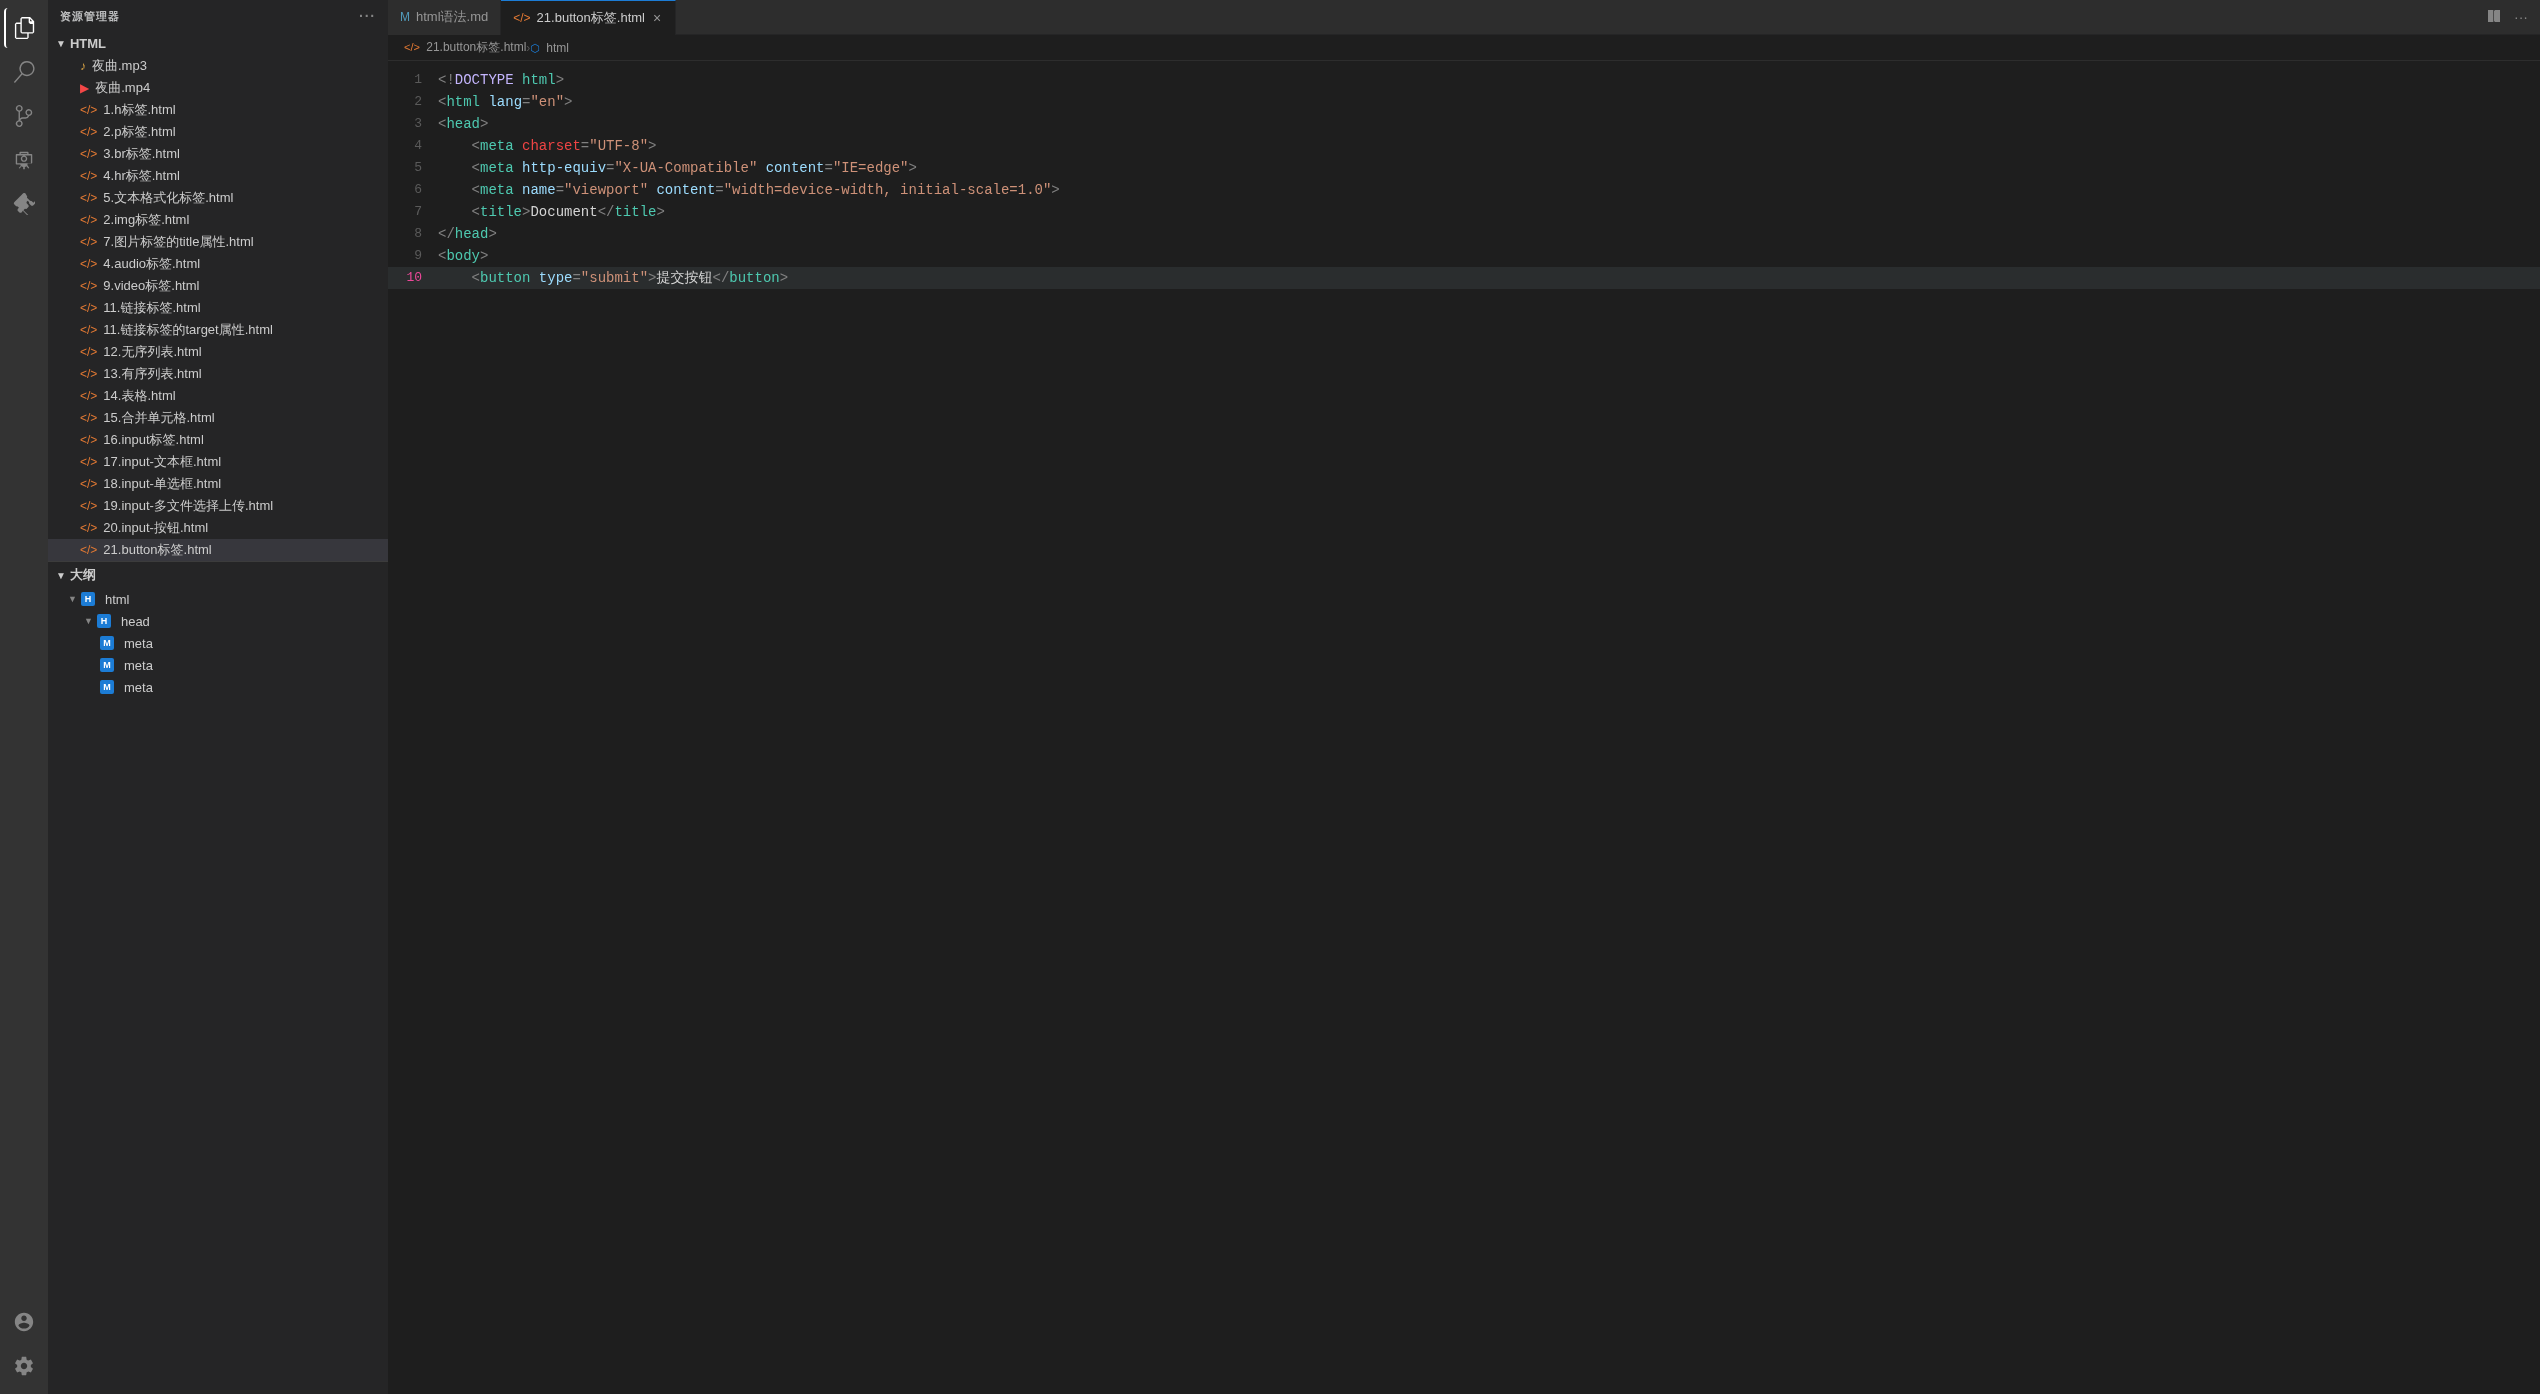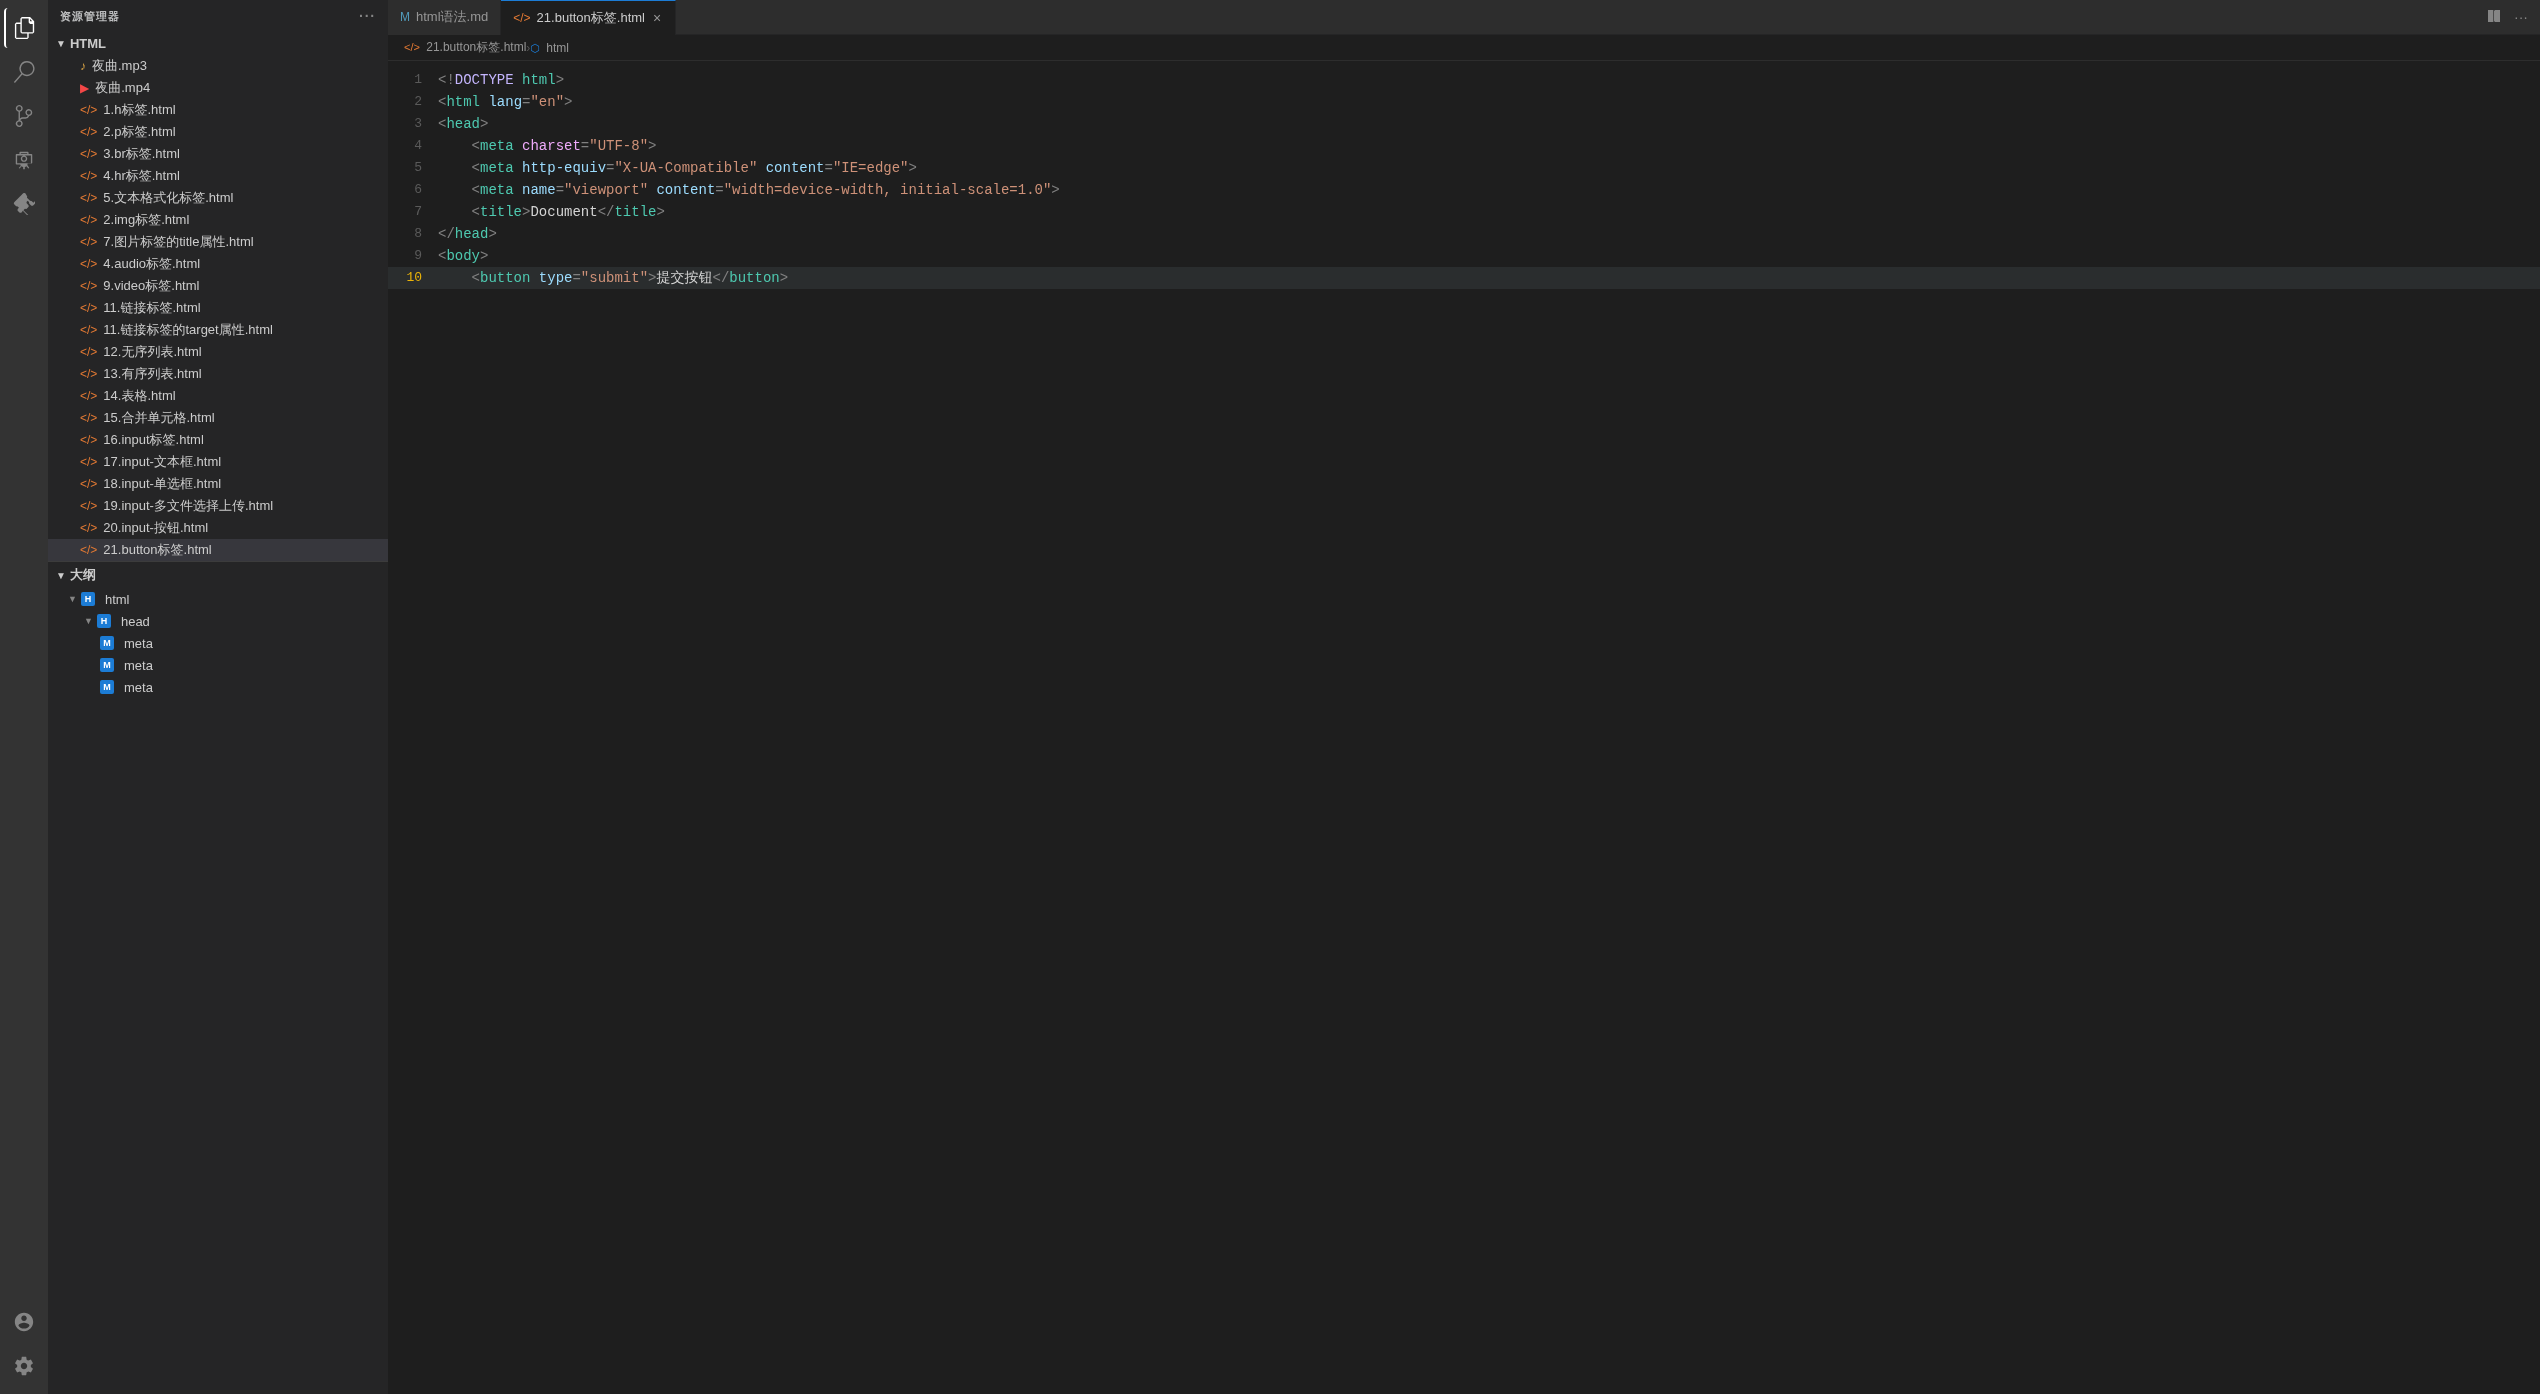--- a/index.html
+++ b/index.html
@@ -501,21 +501,21 @@
 
       
       <div class="code-line">
         <span class="line-number">3</span>
         <span class="line-content"><span class="punct">&lt;</span><span style="color:#4ec9b0">head</span><span class="punct">&gt;</span></span>
       </div>
 
       
       <div class="code-line">
         <span class="line-number">4</span>
-        <span class="line-content">    <span class="punct">&lt;</span><span style="color:#4ec9b0">meta</span> <span style="color:#f0abfc">charset</span><span class="punct">=</span><span style="color:#ce9178">"UTF-8"</span><span class="punct">&gt;</span></span>
+        <span class="line-content">    <span class="punct">&lt;</span><span style="color:#4ec9b0">meta</span> <span style="color:#ef4444">charset</span><span class="punct">=</span><span style="color:#ce9178">"UTF-8"</span><span class="punct">&gt;</span></span>
       </div>
 
       
       <div class="code-line">
         <span class="line-number">5</span>
         <span class="line-content">    <span class="punct">&lt;</span><span style="color:#4ec9b0">meta</span> <span style="color:#9cdcfe">http-equiv</span><span class="punct">=</span><span style="color:#ce9178">"X-UA-Compatible"</span> <span style="color:#9cdcfe">content</span><span class="punct">=</span><span style="color:#ce9178">"IE=edge"</span><span class="punct">&gt;</span></span>
       </div>
 
       
       <div class="code-line">
@@ -536,21 +536,21 @@
       </div>
 
       
       <div class="code-line">
         <span class="line-number">9</span>
         <span class="line-content"><span class="punct">&lt;</span><span style="color:#4ec9b0">body</span><span class="punct">&gt;</span></span>
       </div>
 
       
       <div class="code-line" style="background:#2a2d2e">
-        <span class="line-number" style="color:#eab308">10</span>
+        <span class="line-number" style="color:#ec4899">10</span>
         <span class="line-content">    <span class="punct">&lt;</span><span style="color:#4ec9b0">button</span> <span style="color:#9cdcfe">type</span><span class="punct">=</span><span style="color:#ce9178">"submit"</span><span class="punct">&gt;</span><span style="color:#d4d4d4">提交按钮</span><span class="punct">&lt;/</span><span style="color:#4ec9b0">button</span><span class="punct">&gt;</span></span>
       </div>
 
       
 
       
 
     </div>
   </div>
 </div>

